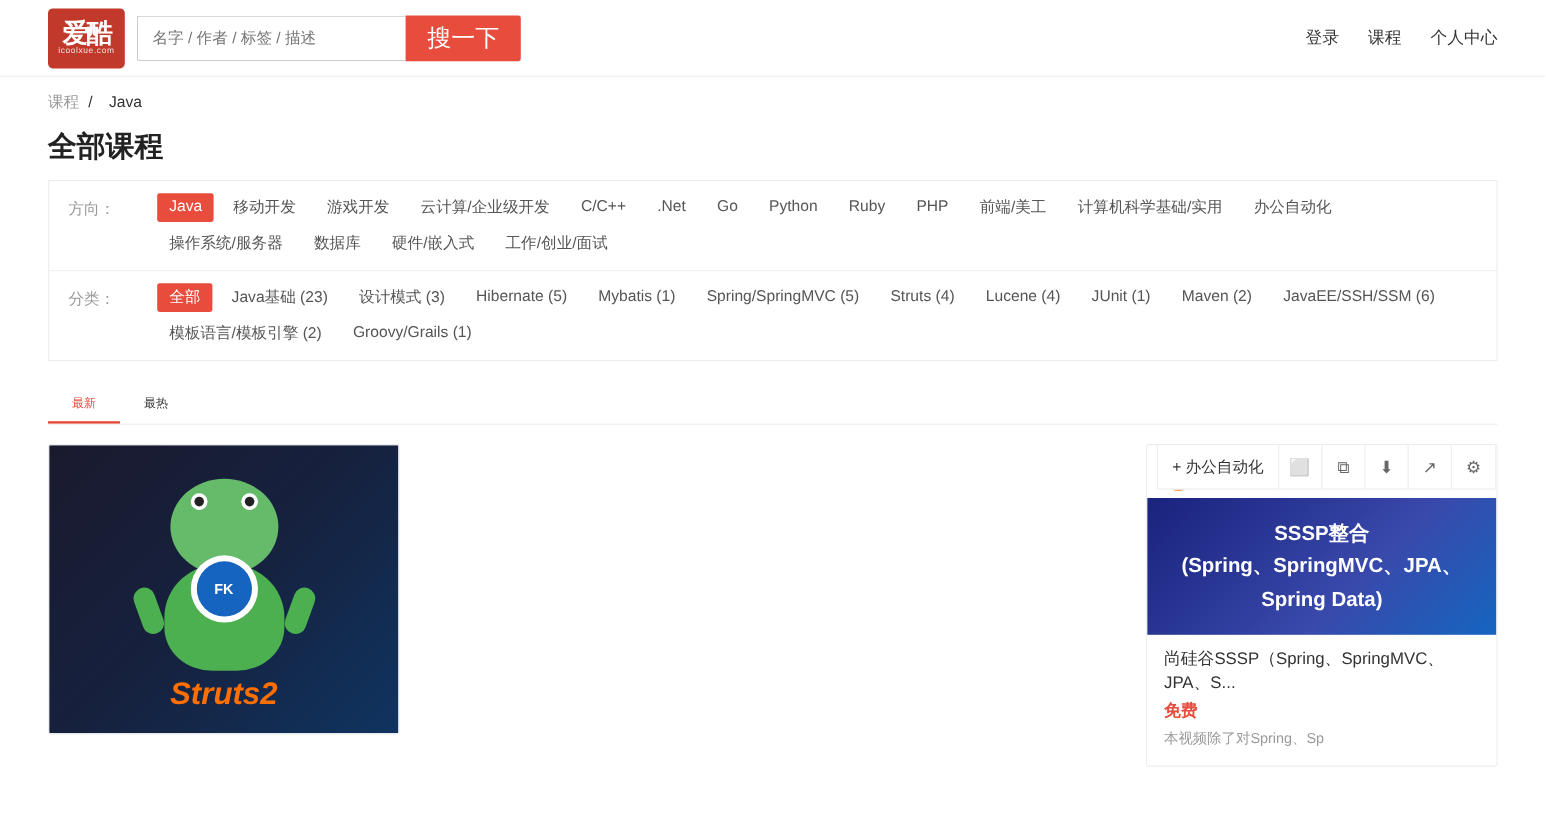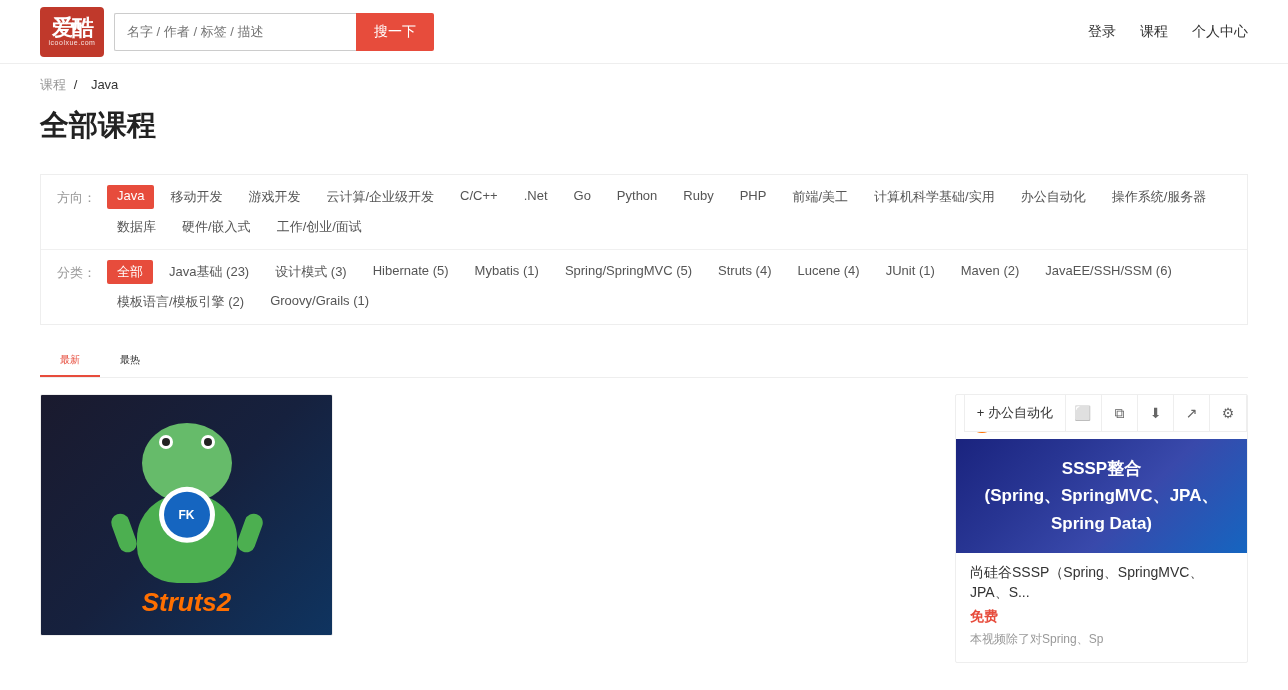--- a/index.html
+++ b/index.html
@@ -32,21 +32,21 @@
       border-radius: 2px 0 0 2px;
       color: #999;
     }
     .search-btn {
       height: 38px;
       padding: 0 18px;
       background: #e74c3c;
       color: white;
       border: none;
       cursor: pointer;
-      font-size: 14px;
+      font-size: 20px;
       border-radius: 0 2px 2px 0;
       white-space: nowrap;
     }
     .nav-right {
       margin-left: auto;
       display: flex;
       gap: 24px;
       align-items: flex-start;
     }
     .nav-right a {
@@ -63,38 +63,39 @@
     }
     .breadcrumb a { color: #999; text-decoration: none; }
     .breadcrumb span { color: #333; margin-left: 6px; }
     .breadcrumb .sep { margin: 0 4px; }
     
     
     .main {
       padding: 0 40px 40px;
     }
     .page-title {
-      font-size: 29px;
+      font-size: 24px;
       font-weight: bold;
-      margin-bottom: 28px;
+      margin-bottom: 12px;
       color: #222;
     }
     
     
     .filter-section {
       border: 1px solid #eee;
       padding: 0;
       margin-bottom: 20px;
     }
     .filter-row {
       display: flex;
       align-items: flex-start;
       padding: 10px 16px;
       border-bottom: 1px solid #f0f0f0;
       min-height: 44px;
+      gap: 24px;
     }
     .filter-row:last-child { border-bottom: none; }
     .filter-label {
       color: #999;
       min-width: 50px;
       padding-top: 4px;
       font-size: 13px;
     }
     .filter-tags {
       display: flex;

